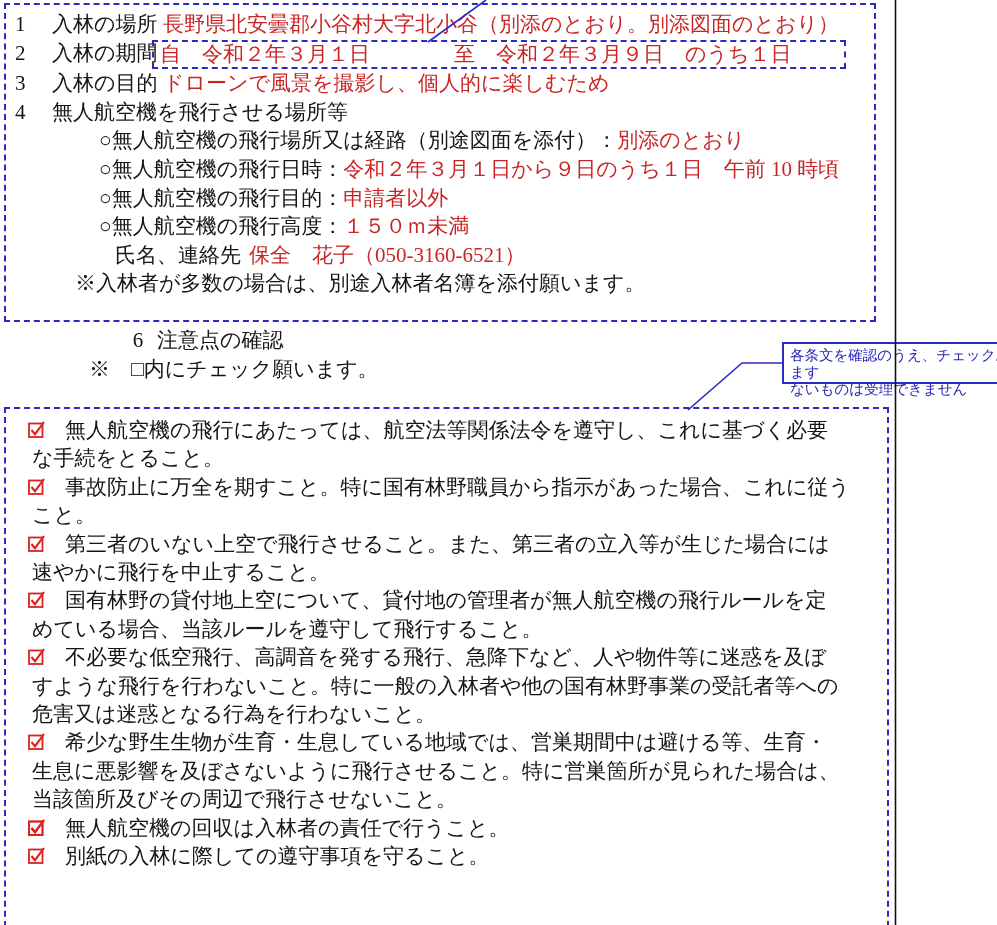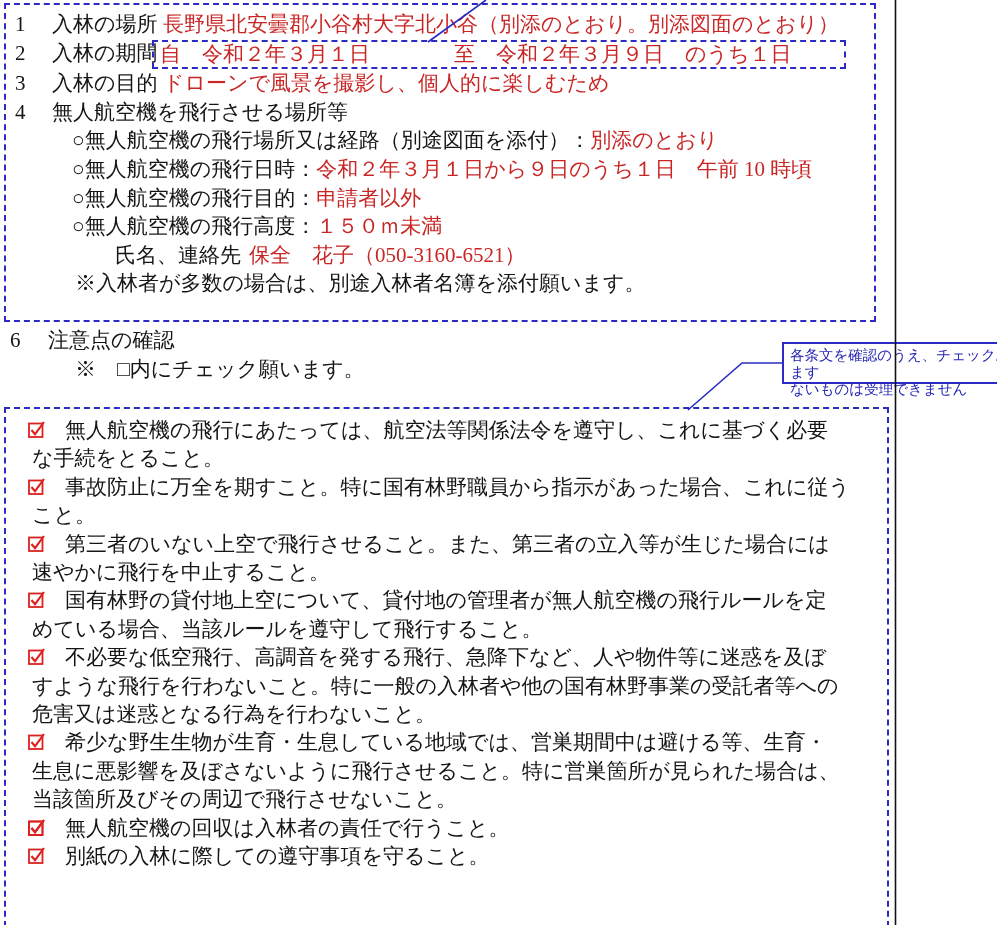--- a/index.html
+++ b/index.html
@@ -17,25 +17,25 @@
     border:2px dashed #2b2bc4; padding:5px 4px 0 9px;
   }
   .row { line-height:28.6px; white-space:pre; }
   .num  { display:inline-block; width:37px; }
   .lbl5 { display:inline-block; width:111px; }
   .period-box {
     display:inline-block; border:2px dashed #2b2bc4; margin-left:-11px;
     width:694px; height:29px; line-height:25px; padding:0 6px;
     vertical-align:middle; white-space:pre;
   }
-  .uav  { margin-left:57px; }
+  .uav  { margin-left:84px; }
   .name-ind { margin-left:100px; }
   .note-ind { margin-left:60px; }
   
-  .sec6 { position:absolute; left:10px; top:326px; line-height:28px; }
+  .sec6 { position:absolute; left:24px; top:326px; line-height:28px;text-align:center; }
   .sec6 .num { width:38px; }
   .sec6-intro { margin-left:38px; }
   .sec6-note  { margin-left:65px; }
   
   .callout {
     position:absolute; left:782px; top:342px; width:251px; height:42px;
     border:2px solid #2b2bc4; color:#2424b4; background:transparent;
     font-size:14.5px; line-height:17px; padding:3px 0 0 6px;
     white-space:pre-wrap; z-index:3;
   }

